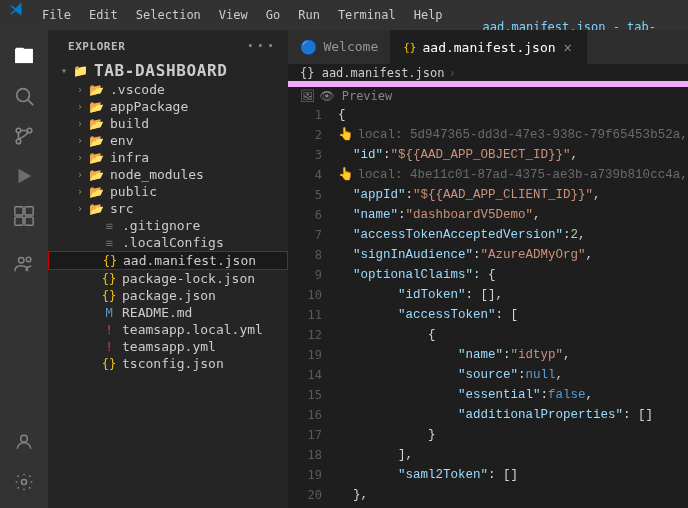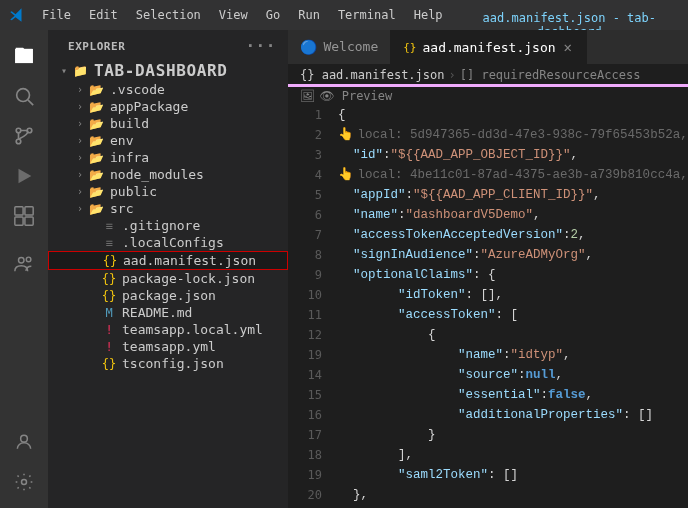--- a/index.html
+++ b/index.html
@@ -13,21 +13,20 @@
       display: flex;
       flex-direction: column;
       overflow: hidden;
     }
 
     
     #title-bar {
       height: 30px;
       background: #323233;
       display: flex;
-      align-items: center;
       padding: 0 8px;
       gap: 8px;
       flex-shrink: 0;
     }
     #menu-bar {
       display: flex;
       gap: 2px;
       align-items: center;
     }
     .menu-item {
@@ -196,21 +195,21 @@
 
     
     #breadcrumb {
       height: 22px;
       background: #1e1e1e;
       display: flex;
       align-items: center;
       padding: 0 12px;
       font-size: 12px;
       color: #858585;
-      border-bottom: 3px solid #f0abfc;
+      border-bottom: 6px solid #f0abfc;
       flex-shrink: 0;
     }
     .breadcrumb-sep { margin: 0 4px; color: #555; }
 
     
     #editor {
       flex: 1;
       display: flex;
       flex-direction: column;
       overflow: hidden;
@@ -255,21 +254,21 @@
       line-height: 20px;
       font-size: 12.5px;
       font-family: Consolas, 'Courier New', monospace;
     }
     .code-line {
       height: 20px;
       white-space: nowrap;
       display: flex;
       align-items: center;
     }
-    .kw { color: #569cd6; font-weight: bold; }
+    .kw { color: #569cd6; }
     .str { color: #ce9178; }
     .val { color: #b5cea8; }
     .prop { color: #9cdcfe; }
     .punc { color: #d4d4d4; }
     .hint { color: #6a6a6a; }
   </style>
 </head>
 <body>
 
 <div id="title-bar">
@@ -479,21 +478,20 @@
       <div class="tab active">
         <span class="tab-icon" style="color:#f1c40f;font-family:monospace;font-size:11px;">{}</span>
         <span>aad.manifest.json</span>
         <span class="tab-close">✕</span>
       </div>
     </div>
 
     <div id="breadcrumb">
       <span style="color:#cccccc;">{} aad.manifest.json</span>
       <span class="breadcrumb-sep">›</span>
-      <span>[] requiredResourceAccess</span>
     </div>
 
     <div id="preview-banner">
       <span style="margin-right:4px;">🖼</span>
       <span>👁 Preview</span>
     </div>
 
     <div id="editor-content">
       <div id="line-numbers">
         <div class="line-num">1</div>

